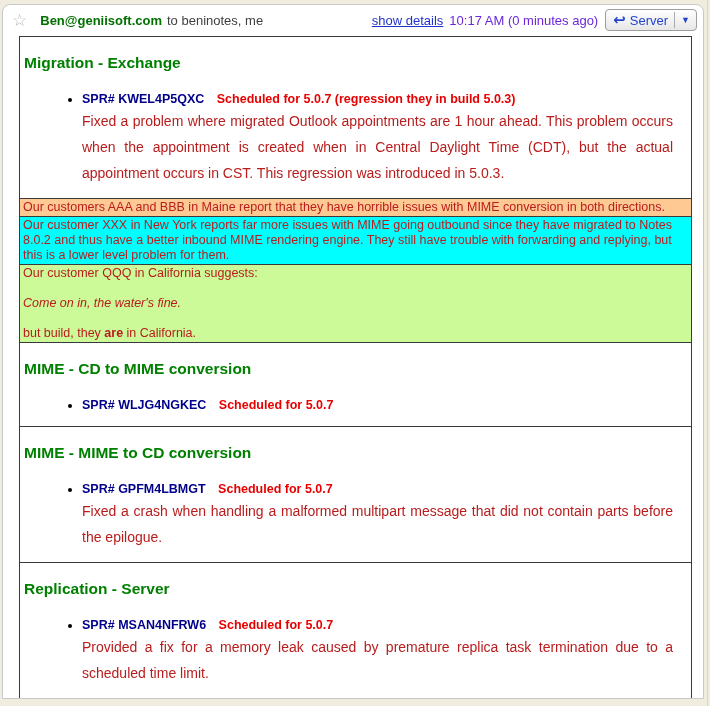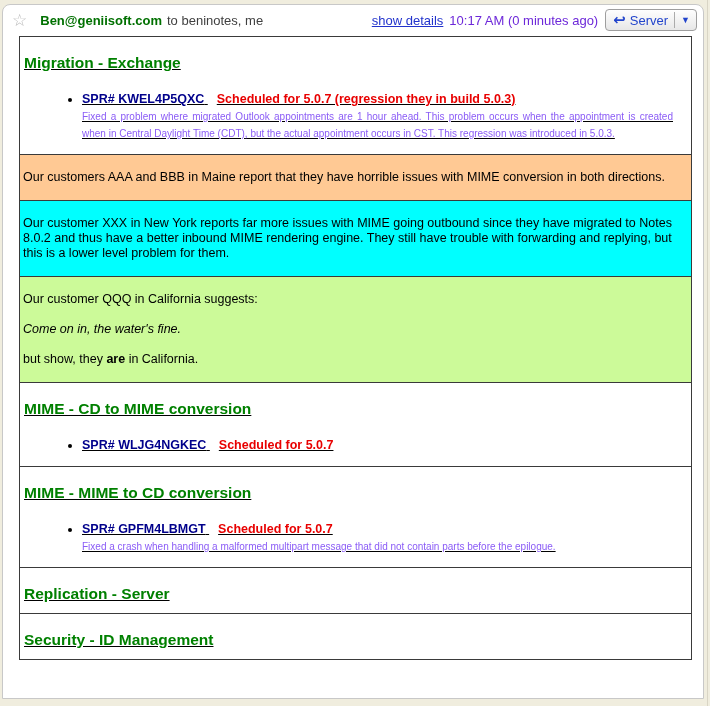--- a/index.html
+++ b/index.html
@@ -69,39 +69,39 @@
   .reply-sep{width:1px;height:16px;background:#ABABAB;margin:0 6px;}
   .reply-caret{color:#2244CC;font-size:9px;}
   
   .notes-table{
     width:673px;
     margin:4px 0 0 16px;
     border:1px solid var(--table-border);
     background:#fff;
   }
   .row + .row{border-top:1px solid var(--table-border);}
-  .section{padding:3px 18px 10px 4px;text-decoration:underline;}
+  .section{padding:3px 18px 10px 4px;}
   .section h2{
     color:var(--heading-green);
     font-size:15.5px;font-weight:bold;
     margin:14px 0 0 0;
   }
   .spr-list{
     list-style:disc outside;
     margin:19px 0 2px 0;
     padding-left:58px;
   }
   .spr-list li{font-size:12.5px;line-height:17px;color:#000;}
   .spr{color:var(--spr-navy);font-weight:bold;}
   .sched{color:var(--schedule-red);font-weight:bold;margin-left:9px;}
   .spr-body{
     text-align:justify;
-    color:#8b5cf6;font-size:10px;line-height:17px;
-  }
-  .callout{padding:15px 3px;font-size:12.5px;line-height:15px;color:#000000;}
+    color:#b91c1c;font-size:14px;line-height:26px;
+  }
+  .callout{padding:1px 3px;font-size:12.5px;line-height:15px;color:#b91c1c;}
   .callout.orange{background:var(--callout-orange);}
   .callout.cyan{background:var(--callout-cyan);}
   .callout.green{background:var(--callout-green);}
   .callout p{margin:0;}
   .callout p + p{margin-top:15px;}
   .italic{font-style:italic;}
   .bold{font-weight:bold;}
 </style>
 </head>
 <body>
@@ -144,21 +144,21 @@
       <p>Our customers  AAA and BBB in Maine report that they have horrible issues with MIME conversion in both directions.</p>
     </div>
 
     <div class="row callout cyan">
       <p>Our customer XXX in New York reports far more issues with MIME going outbound since they have migrated to Notes 8.0.2 and thus have a better inbound MIME rendering engine.  They still have trouble with forwarding and replying, but this is a lower level problem for them.</p>
     </div>
 
     <div class="row callout green">
       <p>Our customer QQQ in California suggests:</p>
       <p class="italic">Come on in, the water's fine.</p>
-      <p><span>but show, they </span><span class="bold">are</span><span> in California.</span></p>
+      <p><span>but build, they </span><span class="bold">are</span><span> in California.</span></p>
     </div>
 
     <div class="row section">
       <h2>MIME - CD to MIME conversion</h2>
       <ul class="spr-list">
         <li>
           <div class="spr-line">
             <span class="spr">SPR# WLJG4NGKEC</span>
             <span class="sched">Scheduled for 5.0.7</span>
           </div>
@@ -174,20 +174,29 @@
             <span class="spr">SPR# GPFM4LBMGT</span>
             <span class="sched">Scheduled for 5.0.7</span>
           </div>
           <div class="spr-body">Fixed a crash when handling a malformed multipart message that did not contain parts before the epilogue.</div>
         </li>
       </ul>
     </div>
 
     <div class="row section">
       <h2>Replication - Server</h2>
+      <ul class="spr-list">
+        <li>
+          <div class="spr-line">
+            <span class="spr">SPR# MSAN4NFRW6</span>
+            <span class="sched">Scheduled for 5.0.7</span>
+          </div>
+          <div class="spr-body">Provided a fix for a memory leak caused by premature replica task termination due to a scheduled time limit.</div>
+        </li>
+      </ul>
     </div>
 
     <div class="row section">
       <h2>Security - ID Management</h2>
 
     </div>
 
   </div>
 </div>
 

